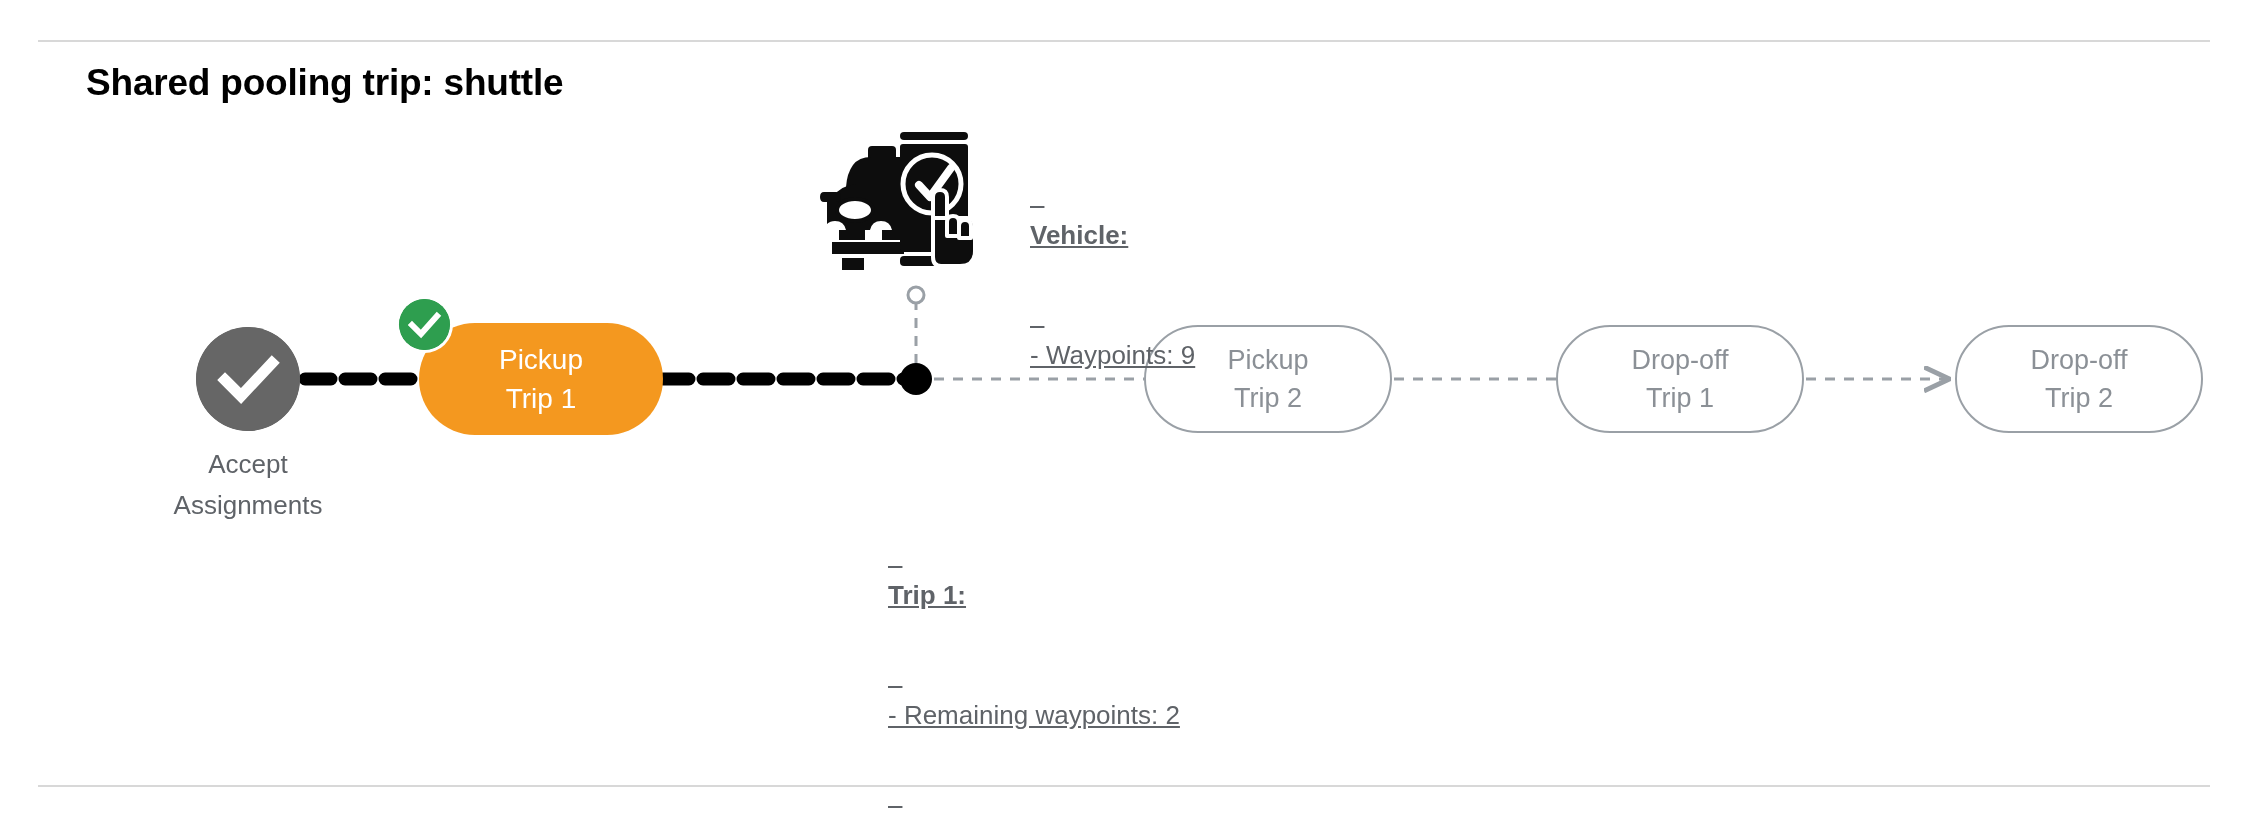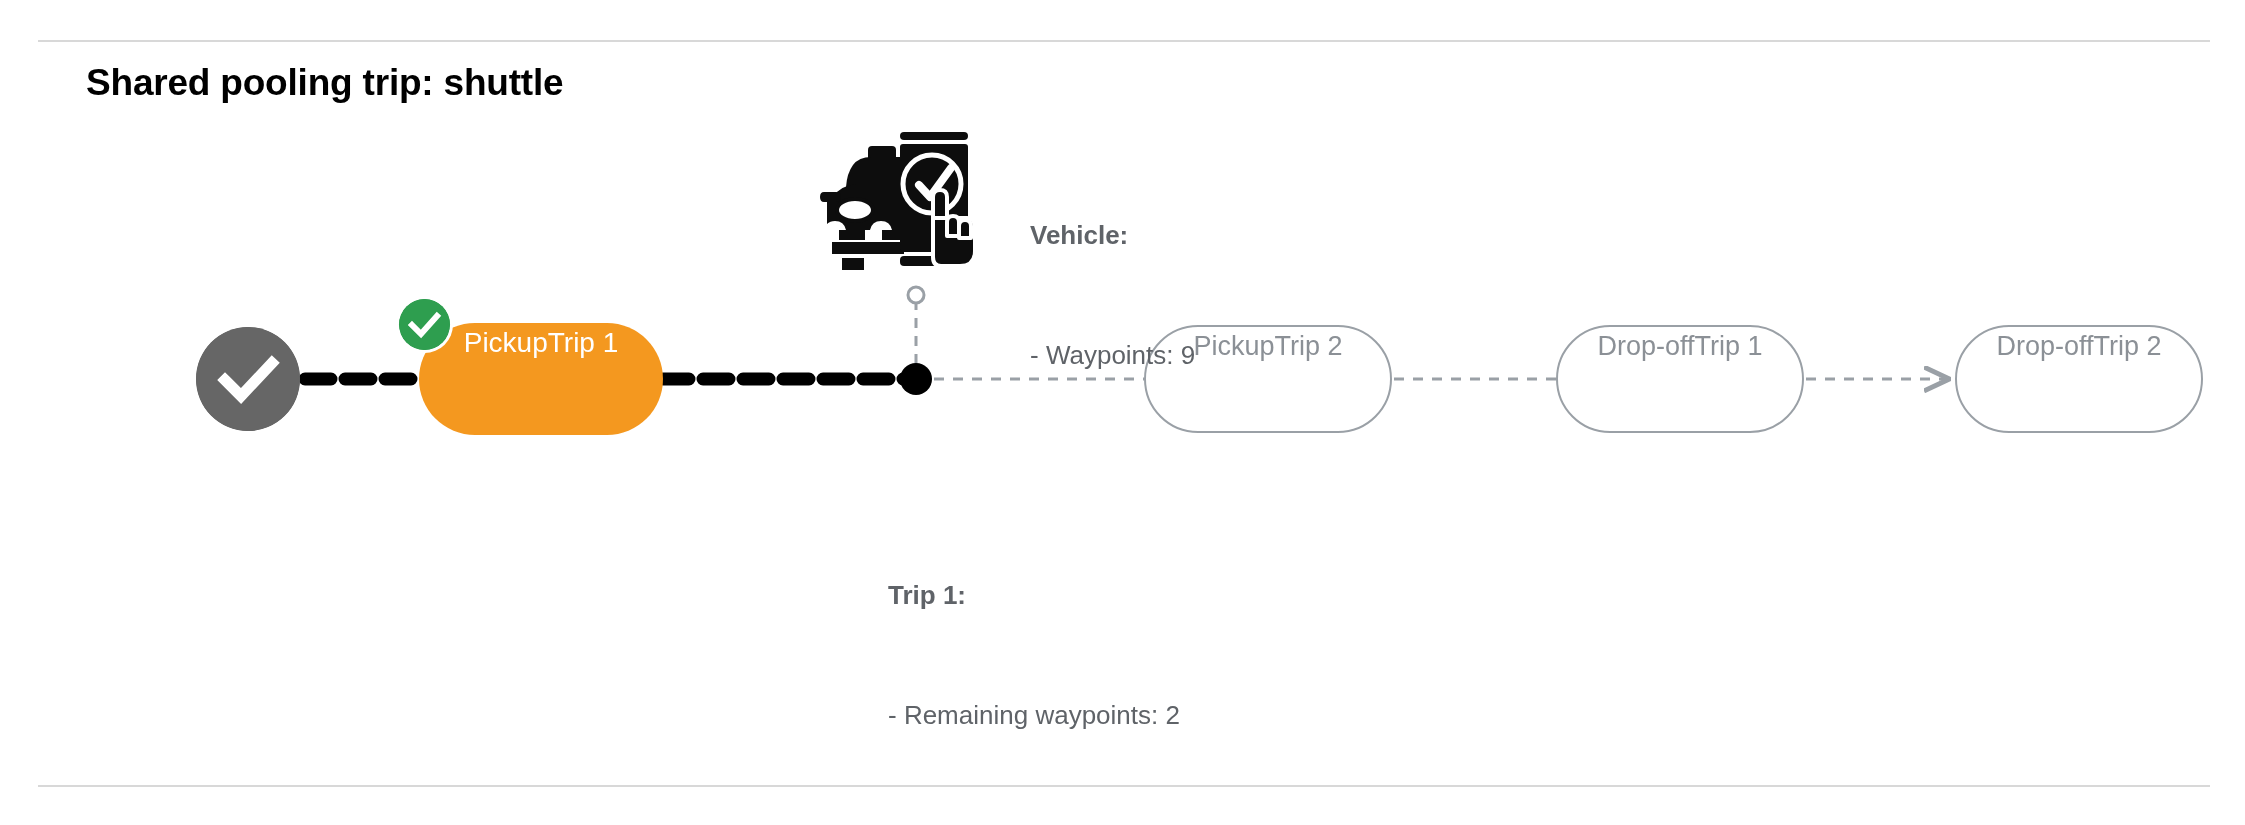--- a/index.html
+++ b/index.html
@@ -71,21 +71,22 @@
     color: #5f6368;
   }
   .accept-label span { display: block; }
 
   
   .pill {
     position: absolute;
     box-sizing: border-box;
     border-radius: 999px;
     display: flex;
-    flex-direction: row;
+    flex-direction: column;
+    align-items: center;
     justify-content: center;
     text-align: center;
   }
   .pill span { display: block; }
 
   .pill-active {
     left: 419px;
     top: 323px;
     width: 244px;
     height: 112px;
@@ -130,20 +131,21 @@
     height: 152px;
   }
 
   
   .info-block {
     position: absolute;
     font-size: 26px;
     line-height: 40px;
     color: #5f6368;
     white-space: pre;
+    text-decoration: underline;
   }
   .info-block .hdr { font-weight: bold; color: #5f6368; }
   .info-vehicle { left: 1030px; top: 135px; }
   .info-trips  { left: 888px; top: 495px; }
   .info-block div { white-space: pre; }
 </style>
 </head>
 <body>
 
 <div class="rule top"></div>
@@ -175,20 +177,22 @@
   <line x1="1806" y1="379" x2="1948" y2="379" stroke="#9aa0a6" stroke-width="3" stroke-dasharray="10 9" marker-end="url(#arrowhead)"></line>
 </svg>
 
 <div class="accept-node">
   <svg class="accept-circle" viewBox="0 0 104 104">
     <circle cx="52" cy="52" r="52" fill="#666666"></circle>
     <path d="M29 53 L45 69 L76 36" fill="none" stroke="#ffffff" stroke-width="11" stroke-linecap="square" stroke-linejoin="miter"></path>
   </svg>
 </div>
 <div class="accept-label">
+  <span>Accept</span>
+  <span>Assignments</span>
 </div>
 
 <div class="pill pill-active">
   <span>Pickup</span>
   <span>Trip 1</span>
 </div>
 <svg class="badge-check" viewBox="0 0 51 51">
   <circle cx="25.5" cy="25.5" r="25.5" fill="#2E9E4F"></circle>
   <path d="M13 26 L22 35 L38 17" fill="none" stroke="#ffffff" stroke-width="6" stroke-linecap="square" stroke-linejoin="miter"></path>
 </svg>

